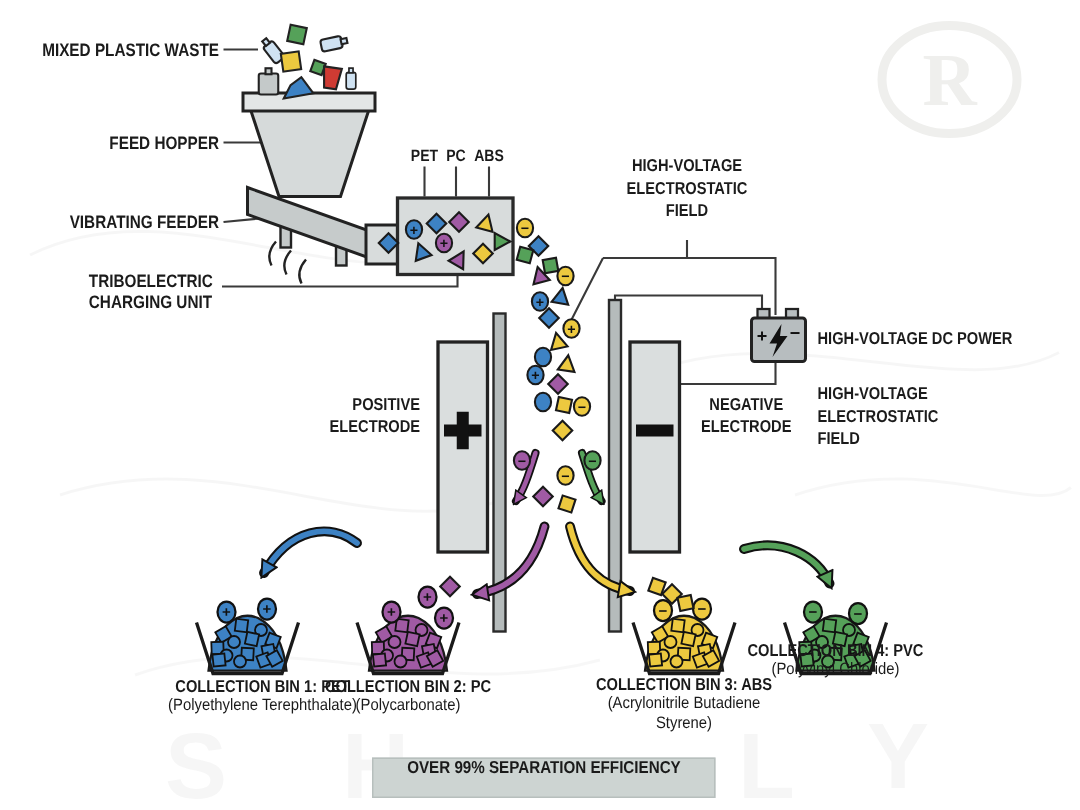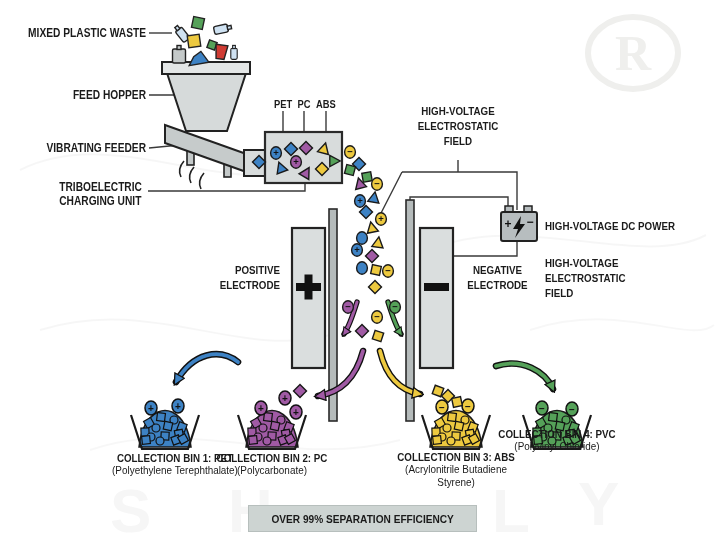--- a/index.html
+++ b/index.html
@@ -15,21 +15,21 @@
   .o-c{transform-origin:50% 50%;}
   .o-l{transform-origin:0 50%;}
   .lh13{line-height:1.32;}
   .sm{font-size:11px;}
   .md{font-size:11.5px;}
   .bin-label{position:absolute;width:150px;text-align:center;}
   .bin-title{font-weight:700;font-size:11.5px;white-space:nowrap;transform:scaleX(.85);transform-origin:50% 0;}
   .bin-sub{font-weight:400;font-size:11px;line-height:1.2;transform:scaleX(.9);transform-origin:50% 0;white-space:nowrap;}
   .bin-sub.wrap{white-space:normal;width:120px;margin:0 auto;}
   .banner{position:absolute;left:248px;top:505px;width:227px;height:25px;background:#cdd4d2;
-          border:1px solid #b7bfbd;display:flex;align-items:center;justify-content:center;}
+          border:1px solid #b7bfbd;display:flex;align-items:flex-start;justify-content:center;}
   .banner-text{font-weight:700;font-size:11.5px;transform:scaleX(.88);white-space:nowrap;}
 </style>
 </head>
 <body>
 
 <div class="canvas">
 
   <svg id="gfx" width="720" height="540" viewBox="0 0 720 540">
     <defs>
       <marker id="mh-blue" viewBox="0 0 10 10" refX="6.5" refY="5" markerWidth="3.4" markerHeight="3.4" orient="auto-start-reverse">

